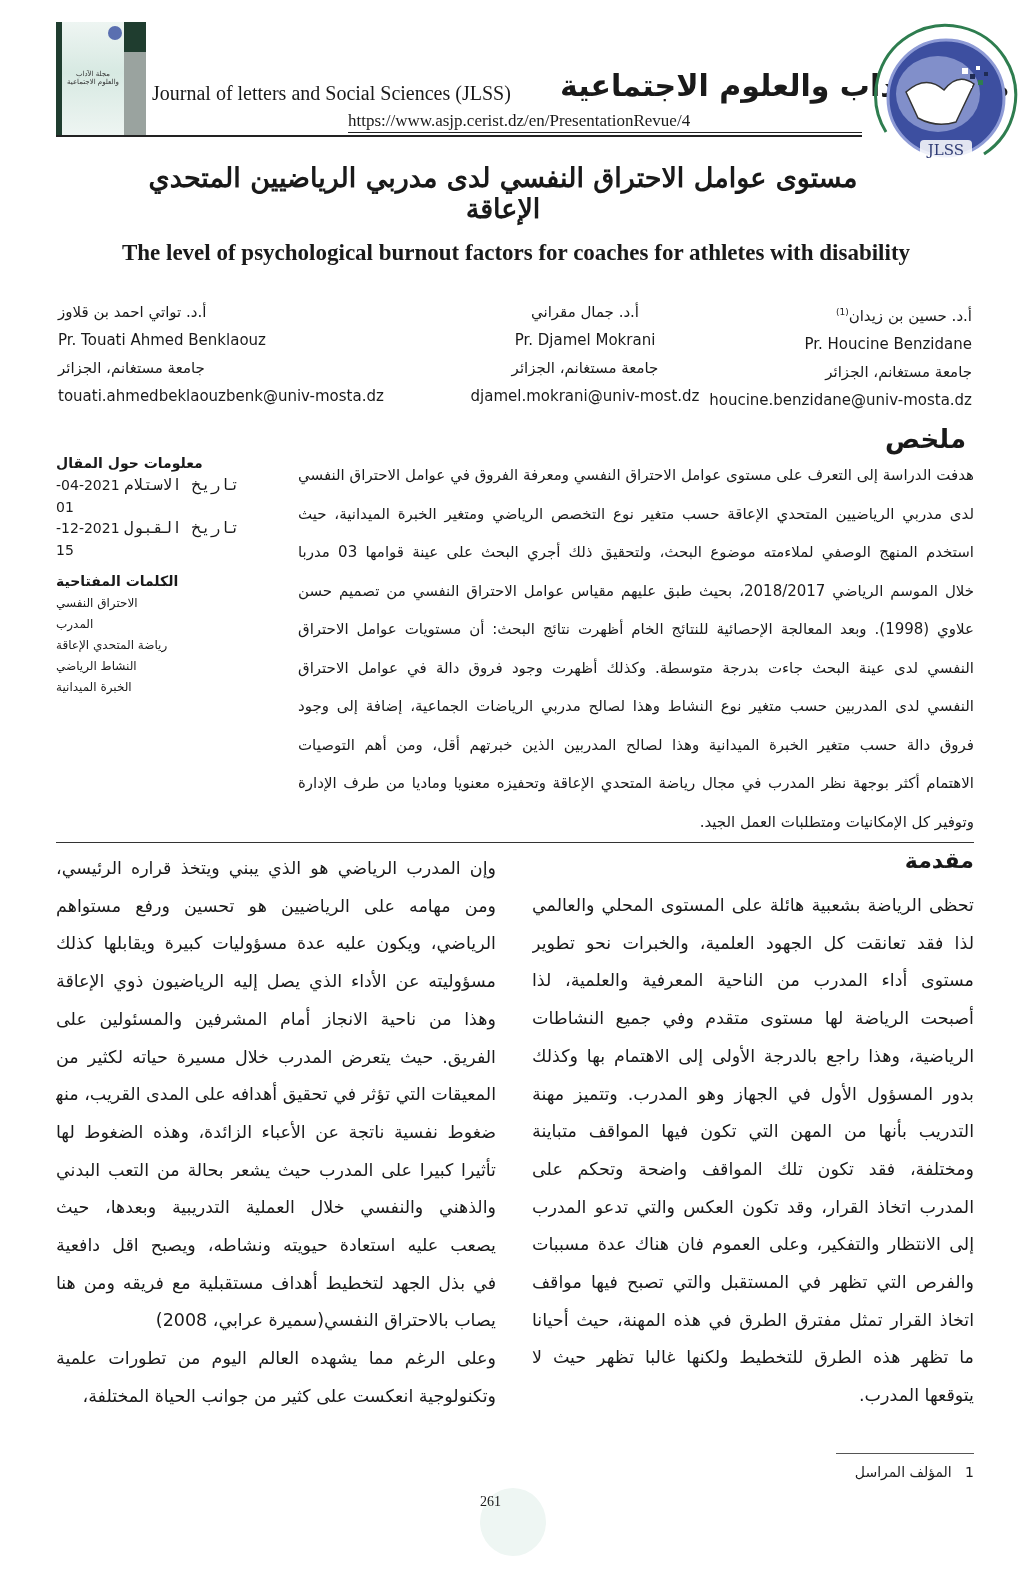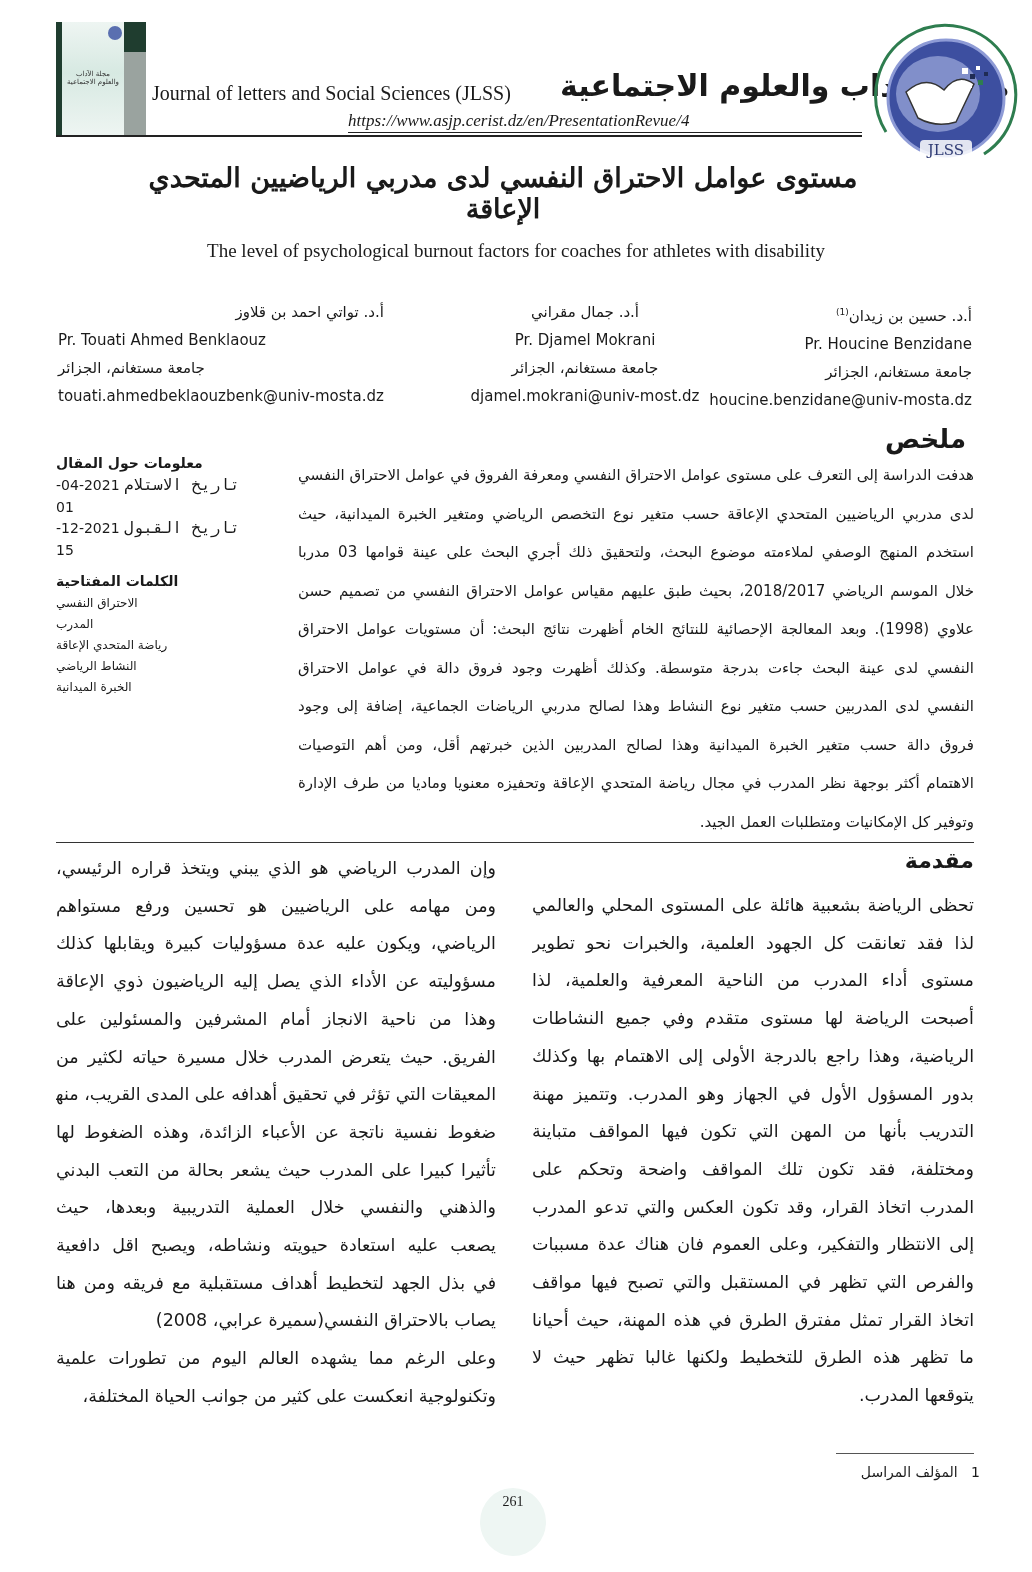--- a/index.html
+++ b/index.html
@@ -17,21 +17,21 @@
   #cover .clogo { position:absolute; left:46px; top:4px; width:14px; height:14px; border-radius:50%; background:#5a6fb0; }
   #journal-en { left:152px; top:82px; font-size:20px; }
   #journal-ar { left:560px; top:68px; font-size:30px; font-weight:bold; direction:rtl; letter-spacing:1px; }
   #journal-url { left:348px; top:111px; font-size:17px; }
   #header-line1 { left:56px; top:135px; width:806px; height:2px; background:#222; }
   #header-line2 { left:348px; top:132px; width:514px; height:1px; background:#222; }
   #logo { left:866px; top:22px; width:152px; height:146px; }
 
   
   #title-ar { left:108px; width:790px; top:162px; font-size:27px; font-weight:bold; text-align:center; direction:rtl; font-family:"DejaVu Serif", serif; }
-  #title-en { left:60px; width:912px; top:240px; font-size:19px; text-align:center; }
+  #title-en { left:60px; width:912px; top:240px; font-size:23px; text-align:center;font-weight:bold; }
 
   
   .author { top:298px; font-size:15px; line-height:28px; }
   .author div { white-space:nowrap; }
   #author-1 { right:60px; text-align:right; }
   #author-2 { left:420px; width:330px; text-align:center; }
   #author-3 { left:58px; text-align:left; }
   .author .ar { direction:rtl; }
   .author sup { font-size:9px; }
 
@@ -54,37 +54,37 @@
   
   #intro-heading { right:58px; top:848px; font-size:22px; font-weight:bold; direction:rtl; }
   .col { font-size:17.5px; line-height:37.7px; direction:rtl; }
   .col .ln { display:block; text-align:justify; text-align-last:justify; white-space:nowrap; overflow:hidden; }
   .col .ln.last { text-align-last:right; }
   #col-right { left:532px; width:442px; top:887px; }
   #col-left { left:56px; width:440px; top:850px; }
 
   
   #footnote-line { left:836px; top:1453px; width:138px; height:1px; background:#555; }
-  #footnote { right:52px; top:1464px; font-size:14px; direction:rtl; }
+  #footnote { right:58px; top:1464px; font-size:14px; direction:rtl; }
   #page-num-circle { left:480px; top:1488px; width:66px; height:68px; border-radius:50%; background:#eef6f3; }
-  #page-num { left:480px; top:1488px; width:66px; height:68px; line-height:28px; text-align:center; font-size:14px; }
+  #page-num { left:480px; top:1488px; width:66px; height:68px; line-height:28px; text-align:left; font-size:14px; }
 </style>
 </head>
 <body>
 
 <div id="cover" class="abs">
   <div class="spine"></div>
   <div class="spine-top"></div>
   <div class="clogo"></div>
   <div class="ctitle">مجلة الآداب والعلوم الاجتماعية</div>
 </div>
 <div id="journal-en" class="abs serif">Journal of letters and Social Sciences (JLSS)</div>
 <div id="journal-ar" class="abs sans">مجلة الآداب والعلوم الاجتماعية</div>
 <div id="header-line2" class="abs"></div>
-<div id="journal-url" class="abs serif" style="font-style:italic;">https://www.asjp.cerist.dz/en/PresentationRevue/4</div>
+<div id="journal-url" class="abs serif" style="">https://www.asjp.cerist.dz/en/PresentationRevue/4</div>
 <div id="header-line1" class="abs"></div>
 
 <svg id="logo" class="abs" viewBox="0 0 152 146">
   <path d="M20 110 A70 70 0 1 1 118 132" fill="none" stroke="#2e7d4f" stroke-width="3"></path>
   <circle cx="80" cy="76" r="58" fill="#3d4fa0"></circle>
   <circle cx="80" cy="76" r="58" fill="none" stroke="#8e9bd6" stroke-width="3"></circle>
   <ellipse cx="72" cy="72" rx="42" ry="38" fill="#b9c4ec" opacity="0.55"></ellipse>
   <path d="M40 70 Q60 52 78 68 Q92 50 108 62 L90 100 Q70 106 52 96 Z" fill="#ffffff" stroke="#333" stroke-width="1.5"></path>
   <rect x="96" y="46" width="6" height="6" fill="#ffffff"></rect>
   <rect x="104" y="52" width="5" height="5" fill="#1f2b55"></rect>
@@ -105,21 +105,21 @@
   <div class="ar">جامعة مستغانم، الجزائر</div>
   <div>houcine.benzidane@univ-mosta.dz</div>
 </div>
 <div id="author-2" class="abs author sans">
   <div class="ar">أ.د. جمال مقراني</div>
   <div>Pr. Djamel Mokrani</div>
   <div class="ar">جامعة مستغانم، الجزائر</div>
   <div>djamel.mokrani@univ-most.dz</div>
 </div>
 <div id="author-3" class="abs author sans">
-  <div class="ar" style="text-align:right;">أ.د. تواتي احمد بن قلاوز</div>
+  <div class="ar" style="text-align:left;">أ.د. تواتي احمد بن قلاوز</div>
   <div>Pr. Touati Ahmed Benklaouz</div>
   <div class="ar" style="text-align:left;">جامعة مستغانم، الجزائر</div>
   <div>touati.ahmedbeklaouzbenk@univ-mosta.dz</div>
 </div>
 
 <div id="sidebar" class="abs sans">
   <div class="h">معلومات حول المقال</div>
   <div class="date">
     <span class="lbl">تاريخ الاستلام</span>
     <span>2021-04-01</span>

